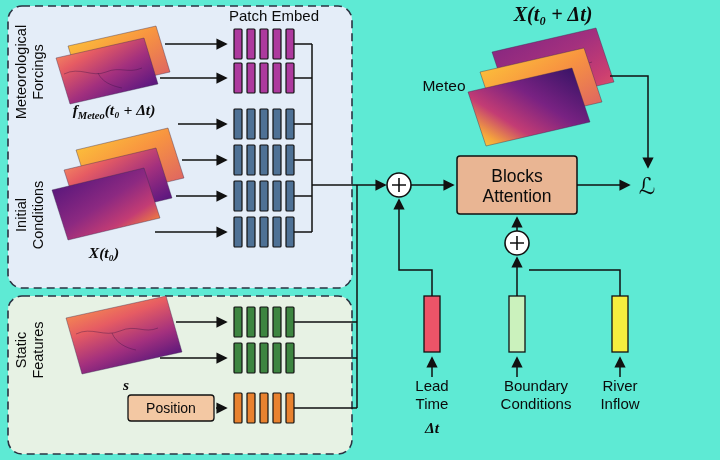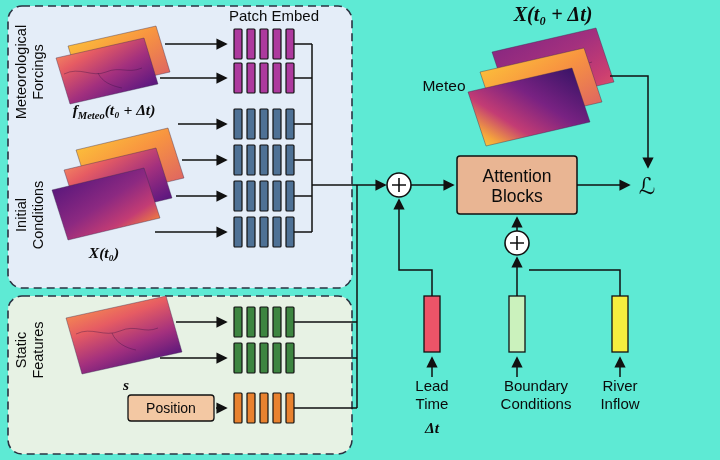--- a/index.html
+++ b/index.html
@@ -190,22 +190,22 @@
     <span>X</span><span>(t₀)</span>
   </div>
 
   <div class="lbl math" style="left:126px;top:385px;">
     <span>s</span>
   </div>
 
   <div class="lbl" style="left:171px;top:408px;font-size:14px;">Position</div>
 
   <div class="lbl attn" style="left:517px;top:186px;">
+    <span>Blocks</span>
     <span>Attention</span>
-    <span>Blocks</span>
   </div>
 
   <div class="lbl" style="left:444px;top:86px;font-size:15.5px;">Meteo</div>
 
   <div class="lbl math" style="left:553px;top:14px;font-size:20px;">
     <span>X</span><span>(t₀ + Δt)</span>
   </div>
 
   <div class="lbl loss" style="left:647px;top:186px;">ℒ</div>
 

